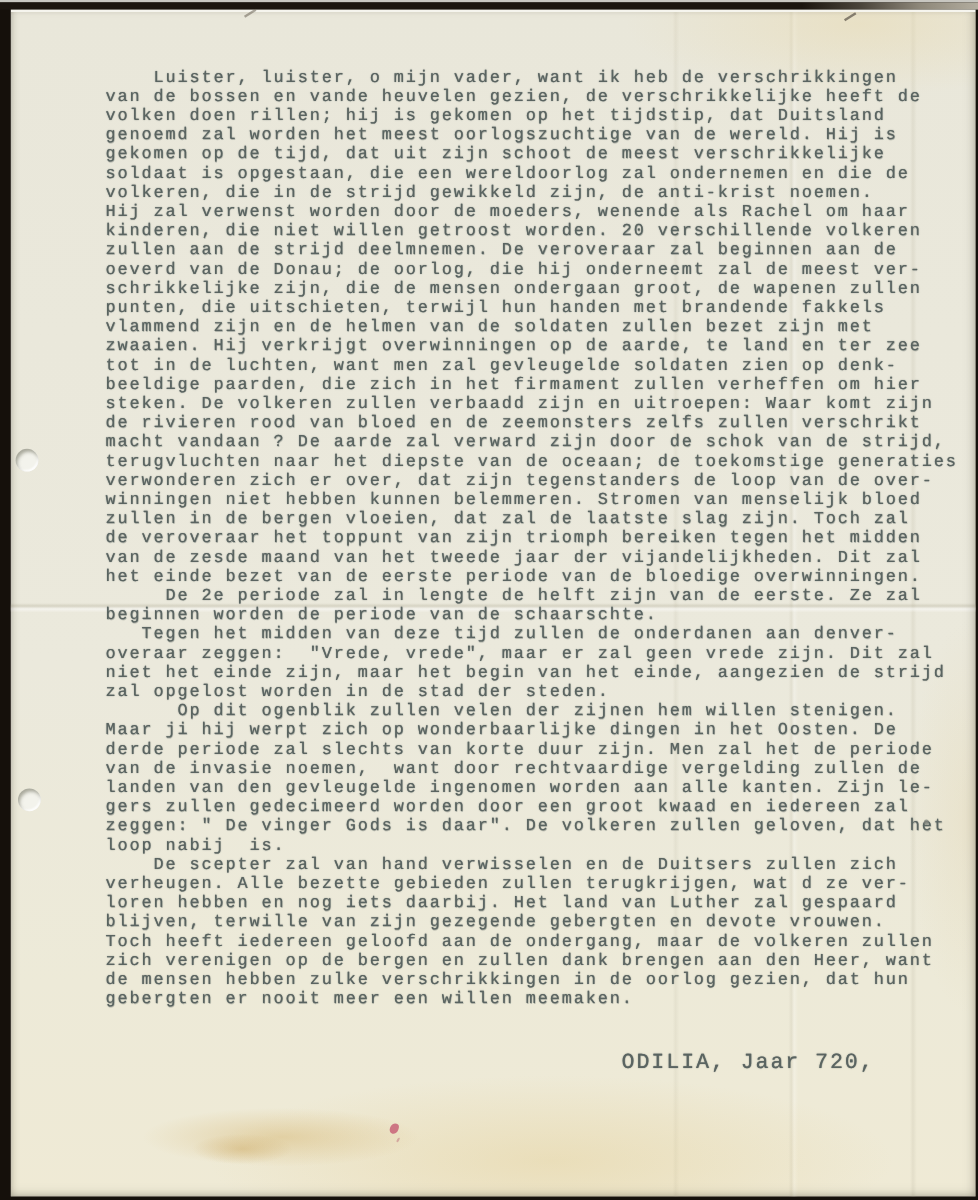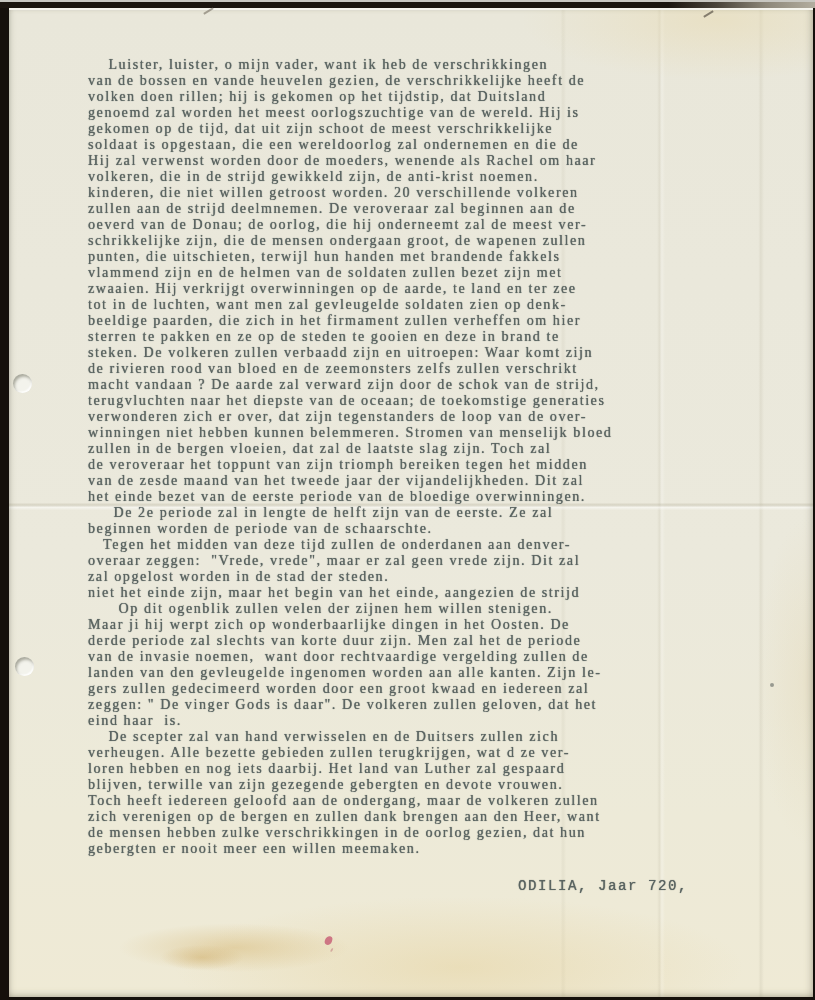--- a/index.html
+++ b/index.html
@@ -48,24 +48,24 @@
                 inset -1px -1.5px 1.5px rgba(255,255,255,.9);
   }
   .hole-top{left:4px;top:364px;}
   .hole-bottom{left:6px;top:647px;}
   .letter-body{
     position:absolute;left:79px;top:47px;width:716px;
     font-size:14px;line-height:16px;letter-spacing:1.6px;
     color:var(--ink,#5a6461);
     text-shadow:0 0 1px rgba(90,100,97,.9), .4px .4px 0 rgba(90,100,97,.3);
   }
-  .tl{white-space:pre;height:16px;font-family:Liberation Serif, serif;}
+  .tl{white-space:pre;height:16px;}
   .signature-line{
     position:absolute;left:509px;top:868px;
-    font-size:14px;line-height:16px;letter-spacing:1.6px;white-space:pre;
+    font-size:18px;line-height:16px;letter-spacing:1.6px;white-space:pre;
     color:var(--ink,#5a6461);
     text-shadow:0 0 1px rgba(90,100,97,.9), .4px .4px 0 rgba(90,100,97,.3);
   }
   .red-mark{
     position:absolute;left:316px;top:926px;width:7px;height:9px;border-radius:60% 40% 55% 45%;
     background:var(--red_mark,#c4526e);opacity:.75;transform:rotate(18deg);
     box-shadow:6px 8px 0 -2.5px rgba(180,90,110,.55);
   }
   .ink-dot{
     position:absolute;left:761px;top:673px;width:4px;height:4px;border-radius:50%;
@@ -90,56 +90,55 @@
   <div class="pencil-tick tick-left"></div>
   <div class="pencil-tick tick-right"></div>
 
   <div class="letter-body">
     <div class="tl">    Luister, luister, o mijn vader, want ik heb de verschrikkingen</div>
     <div class="tl">van de bossen en vande heuvelen gezien, de verschrikkelijke heeft de</div>
     <div class="tl">volken doen rillen; hij is gekomen op het tijdstip, dat Duitsland</div>
     <div class="tl">genoemd zal worden het meest oorlogszuchtige van de wereld. Hij is</div>
     <div class="tl">gekomen op de tijd, dat uit zijn schoot de meest verschrikkelijke</div>
     <div class="tl">soldaat is opgestaan, die een wereldoorlog zal ondernemen en die de</div>
+    <div class="tl">volkeren, die in de strijd gewikkeld zijn, de anti-krist noemen.</div>
     <div class="tl">Hij zal verwenst worden door de moeders, wenende als Rachel om haar</div>
-    <div class="tl">volkeren, die in de strijd gewikkeld zijn, de anti-krist noemen.</div>
     <div class="tl">kinderen, die niet willen getroost worden. 20 verschillende volkeren</div>
     <div class="tl">zullen aan de strijd deelmnemen. De veroveraar zal beginnen aan de</div>
     <div class="tl">oeverd van de Donau; de oorlog, die hij onderneemt zal de meest ver-</div>
     <div class="tl">schrikkelijke zijn, die de mensen ondergaan groot, de wapenen zullen</div>
     <div class="tl">punten, die uitschieten, terwijl hun handen met brandende fakkels</div>
     <div class="tl">vlammend zijn en de helmen van de soldaten zullen bezet zijn met</div>
     <div class="tl">zwaaien. Hij verkrijgt overwinningen op de aarde, te land en ter zee</div>
     <div class="tl">tot in de luchten, want men zal gevleugelde soldaten zien op denk-</div>
     <div class="tl">beeldige paarden, die zich in het firmament zullen verheffen om hier</div>
-    <div class="tl">sterren te pakken en ze op de steden te gooien en deze in brand te</div>
     <div class="tl">steken. De volkeren zullen verbaadd zijn en uitroepen: Waar komt zijn</div>
     <div class="tl">de rivieren rood van bloed en de zeemonsters zelfs zullen verschrikt</div>
     <div class="tl">macht vandaan ? De aarde zal verward zijn door de schok van de strijd,</div>
     <div class="tl">terugvluchten naar het diepste van de oceaan; de toekomstige generaties</div>
     <div class="tl">verwonderen zich er over, dat zijn tegenstanders de loop van de over-</div>
     <div class="tl">winningen niet hebben kunnen belemmeren. Stromen van menselijk bloed</div>
     <div class="tl">zullen in de bergen vloeien, dat zal de laatste slag zijn. Toch zal</div>
     <div class="tl">de veroveraar het toppunt van zijn triomph bereiken tegen het midden</div>
     <div class="tl">van de zesde maand van het tweede jaar der vijandelijkheden. Dit zal</div>
     <div class="tl">het einde bezet van de eerste periode van de bloedige overwinningen.</div>
     <div class="tl">     De 2e periode zal in lengte de helft zijn van de eerste. Ze zal</div>
     <div class="tl">beginnen worden de periode van de schaarschte.</div>
     <div class="tl">   Tegen het midden van deze tijd zullen de onderdanen aan denver-</div>
     <div class="tl">overaar zeggen:  "Vrede, vrede", maar er zal geen vrede zijn. Dit zal</div>
+    <div class="tl">niet het einde zijn, maar het begin van het einde, aangezien de strijd</div>
     <div class="tl">zal opgelost worden in de stad der steden.</div>
-    <div class="tl">niet het einde zijn, maar het begin van het einde, aangezien de strijd</div>
     <div class="tl">      Op dit ogenblik zullen velen der zijnen hem willen stenigen.</div>
     <div class="tl">Maar ji hij werpt zich op wonderbaarlijke dingen in het Oosten. De</div>
     <div class="tl">derde periode zal slechts van korte duur zijn. Men zal het de periode</div>
     <div class="tl">van de invasie noemen,  want door rechtvaardige vergelding zullen de</div>
     <div class="tl">landen van den gevleugelde ingenomen worden aan alle kanten. Zijn le-</div>
     <div class="tl">gers zullen gedecimeerd worden door een groot kwaad en iedereen zal</div>
     <div class="tl">zeggen: " De vinger Gods is daar". De volkeren zullen geloven, dat het</div>
-    <div class="tl">eind haar  is.</div>
+    <div class="tl">loop nabij  is.</div>
     <div class="tl">    De scepter zal van hand verwisselen en de Duitsers zullen zich</div>
     <div class="tl">verheugen. Alle bezette gebieden zullen terugkrijgen, wat d ze ver-</div>
     <div class="tl">loren hebben en nog iets daarbij. Het land van Luther zal gespaard</div>
     <div class="tl">blijven, terwille van zijn gezegende gebergten en devote vrouwen.</div>
     <div class="tl">Toch heeft iedereen geloofd aan de ondergang, maar de volkeren zullen</div>
     <div class="tl">zich verenigen op de bergen en zullen dank brengen aan den Heer, want</div>
     <div class="tl">de mensen hebben zulke verschrikkingen in de oorlog gezien, dat hun</div>
     <div class="tl">gebergten er nooit meer een willen meemaken.</div>
   </div>
 

